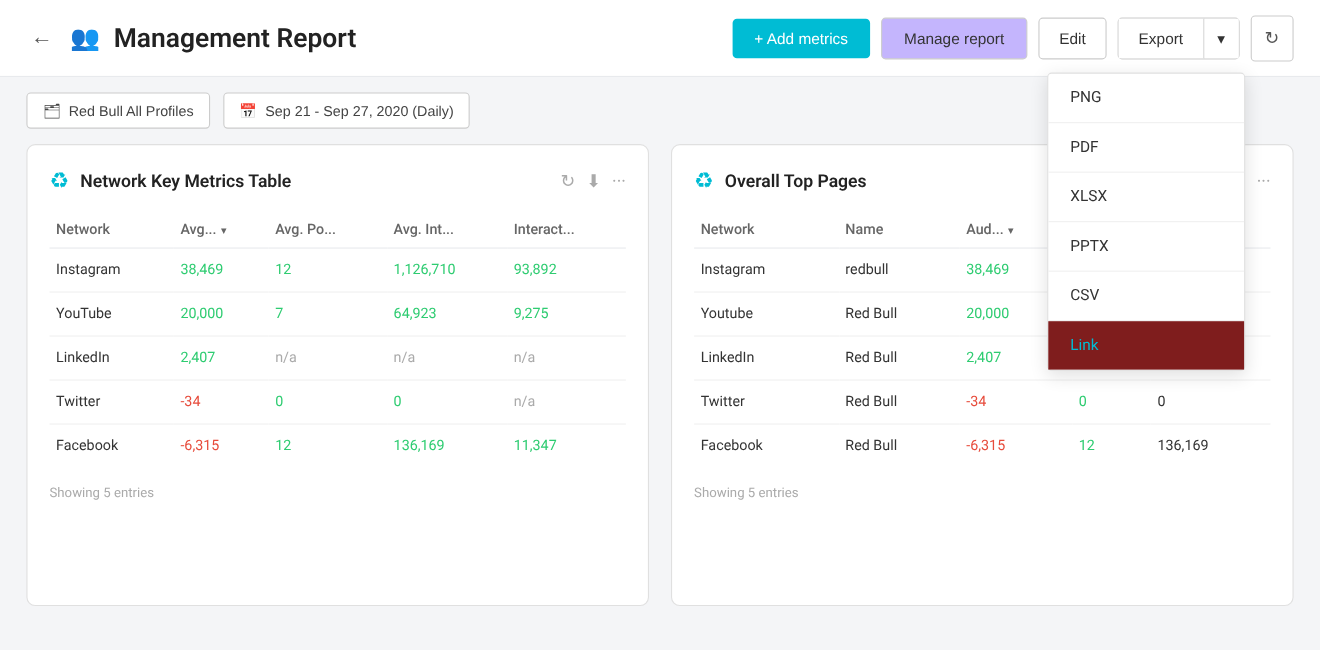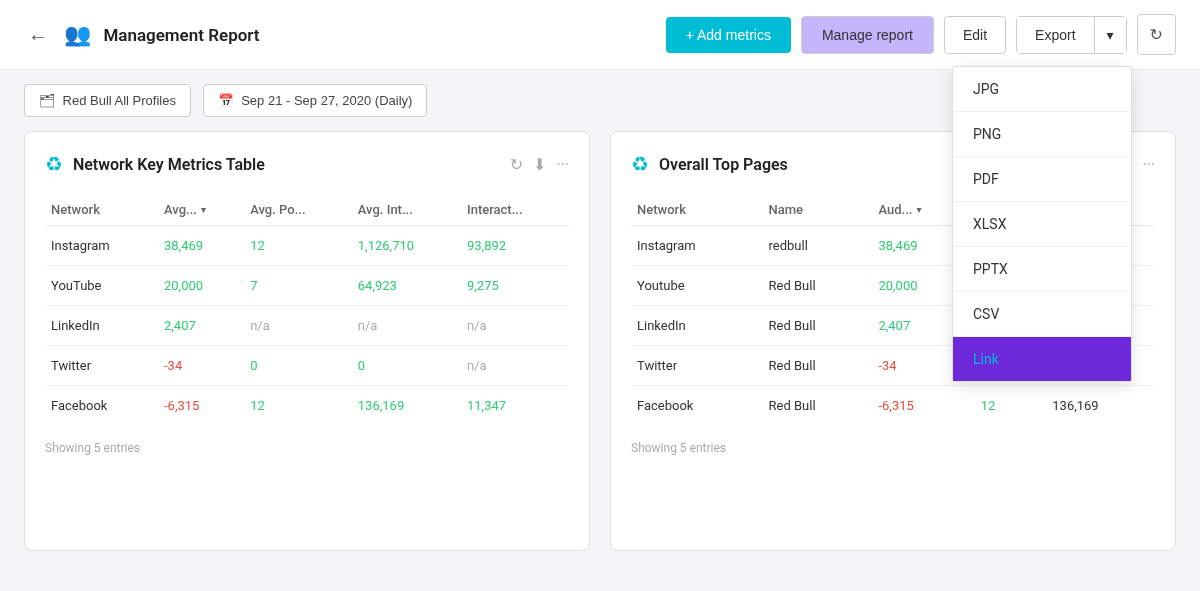--- a/index.html
+++ b/index.html
@@ -32,21 +32,21 @@
       cursor: pointer;
       background: none;
       border: none;
       padding: 4px;
     }
     .report-icon {
       color: #555;
       font-size: 22px;
     }
     .header-title {
-      font-size: 17px;
+      font-size: 24px;
       font-weight: 600;
       color: #222;
     }
     .header-right {
       display: flex;
       align-items: center;
       gap: 10px;
       position: relative;
     }
     .btn-add-metrics {
@@ -135,21 +135,21 @@
       padding: 14px 20px;
       font-size: 14px;
       color: #333;
       cursor: pointer;
       border-bottom: 1px solid #f0f0f0;
     }
     .export-dropdown-item:last-child {
       border-bottom: none;
     }
     .export-dropdown-item:hover, .export-dropdown-item.active {
-      background: #6d28d9;
+      background: #7f1d1d;
     }
     .export-dropdown-item.active {
       color: #00bcd4;
     }
 
     
     .filters-bar {
       padding: 14px 24px;
       display: flex;
       gap: 12px;
@@ -269,21 +269,20 @@
     <button class="btn-edit">Edit</button>
     <div class="btn-export-group">
       <button class="btn-export-main">Export</button>
       <button class="btn-export-chevron">
         <span>▾</span>
       </button>
     </div>
     <button class="btn-refresh">↻</button>
 
     <div class="export-dropdown">
-      <div class="export-dropdown-item">JPG</div>
       <div class="export-dropdown-item">PNG</div>
       <div class="export-dropdown-item">PDF</div>
       <div class="export-dropdown-item">XLSX</div>
       <div class="export-dropdown-item">PPTX</div>
       <div class="export-dropdown-item">CSV</div>
       <div class="export-dropdown-item active">Link</div>
     </div>
   </div>
 </div>
 

